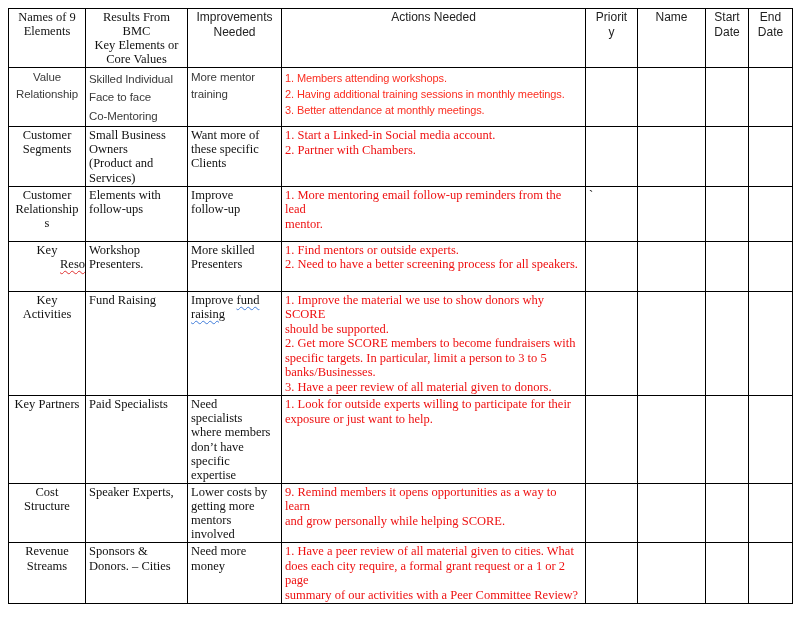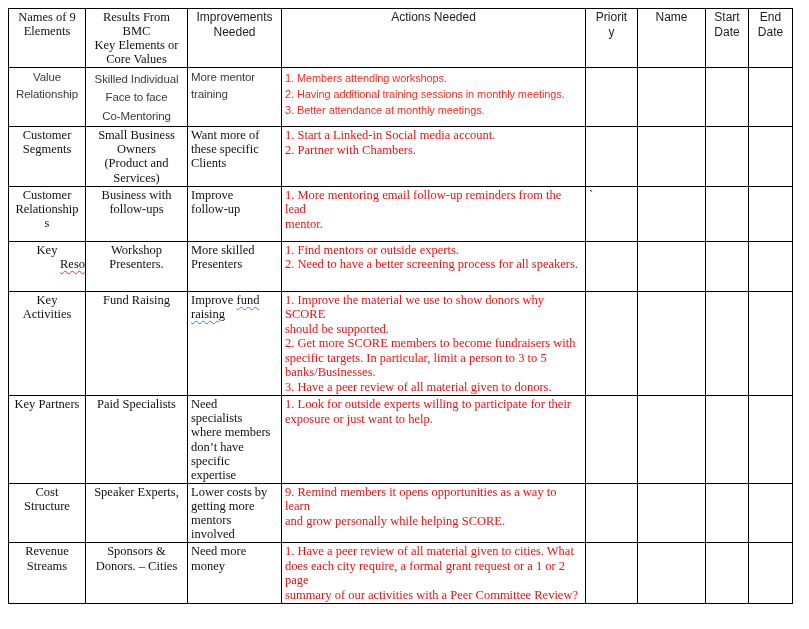--- a/index.html
+++ b/index.html
@@ -6,21 +6,21 @@
   body{width:809px;height:629px;overflow:hidden;}
   .page{position:relative;width:809px;height:629px;background:#fff;}
   table.plan{border-collapse:collapse;table-layout:fixed;position:absolute;left:8px;top:8px;width:784px;}
   table.plan td, table.plan th{border:1px solid #000;vertical-align:top;overflow:hidden;box-sizing:border-box;white-space:pre-line;padding:1px 3px;}
   
   thead th{vertical-align:middle;text-align:center;font-weight:normal;}
   th.h-serif{font-family:"Liberation Serif", serif;font-size:12.5px;line-height:1.12;color:#111;}
   th.h-sans{font-family:"Liberation Sans", sans-serif;font-size:12px;line-height:1.25;color:#222;}
   
   td.col-el{text-align:center;}
-  td.col-res{text-align:center;}
+  td.col-res{}
   td.col-imp{text-align:left;padding-left:5px;}
   td.col-act{text-align:left;padding:2px 2px 1px 6px;}
   td.col-sm{text-align:center;}
   
   tr.row-serif td{font-family:"Liberation Serif", serif;font-size:12.5px;line-height:1.13;color:#111;}
   tr.row-serif td.col-act{color:var(--red-serif);line-height:1.16;}
   
   tr.row-sans td{font-family:"Liberation Sans", sans-serif;font-size:11.5px;line-height:1.5;color:#3b3b3b;letter-spacing:-0.1px;}
   tr.row-sans td.col-res{line-height:1.6;padding-top:2px;}
   tr.row-sans td.col-act{color:var(--red-sans);font-size:11px;line-height:1.45;padding-top:3px;}
@@ -96,21 +96,21 @@
 2. Partner with Chambers.</td>
         <td class="col-sm"></td>
         <td class="col-sm"></td>
         <td class="col-sm"></td>
         <td class="col-sm"></td>
       </tr>
       <tr class="row-serif" style="height:55px">
         <td class="col-el">Customer
 Relationship
 s</td>
-        <td class="col-res">Business with
+        <td class="col-res">Elements with
 follow-ups</td>
         <td class="col-imp">Improve
 follow-up</td>
         <td class="col-act">1. More mentoring email follow-up reminders from the lead
 mentor.</td>
         <td class="col-sm mark-cell"><span>`</span></td>
         <td class="col-sm"></td>
         <td class="col-sm"></td>
         <td class="col-sm"></td>
       </tr>

